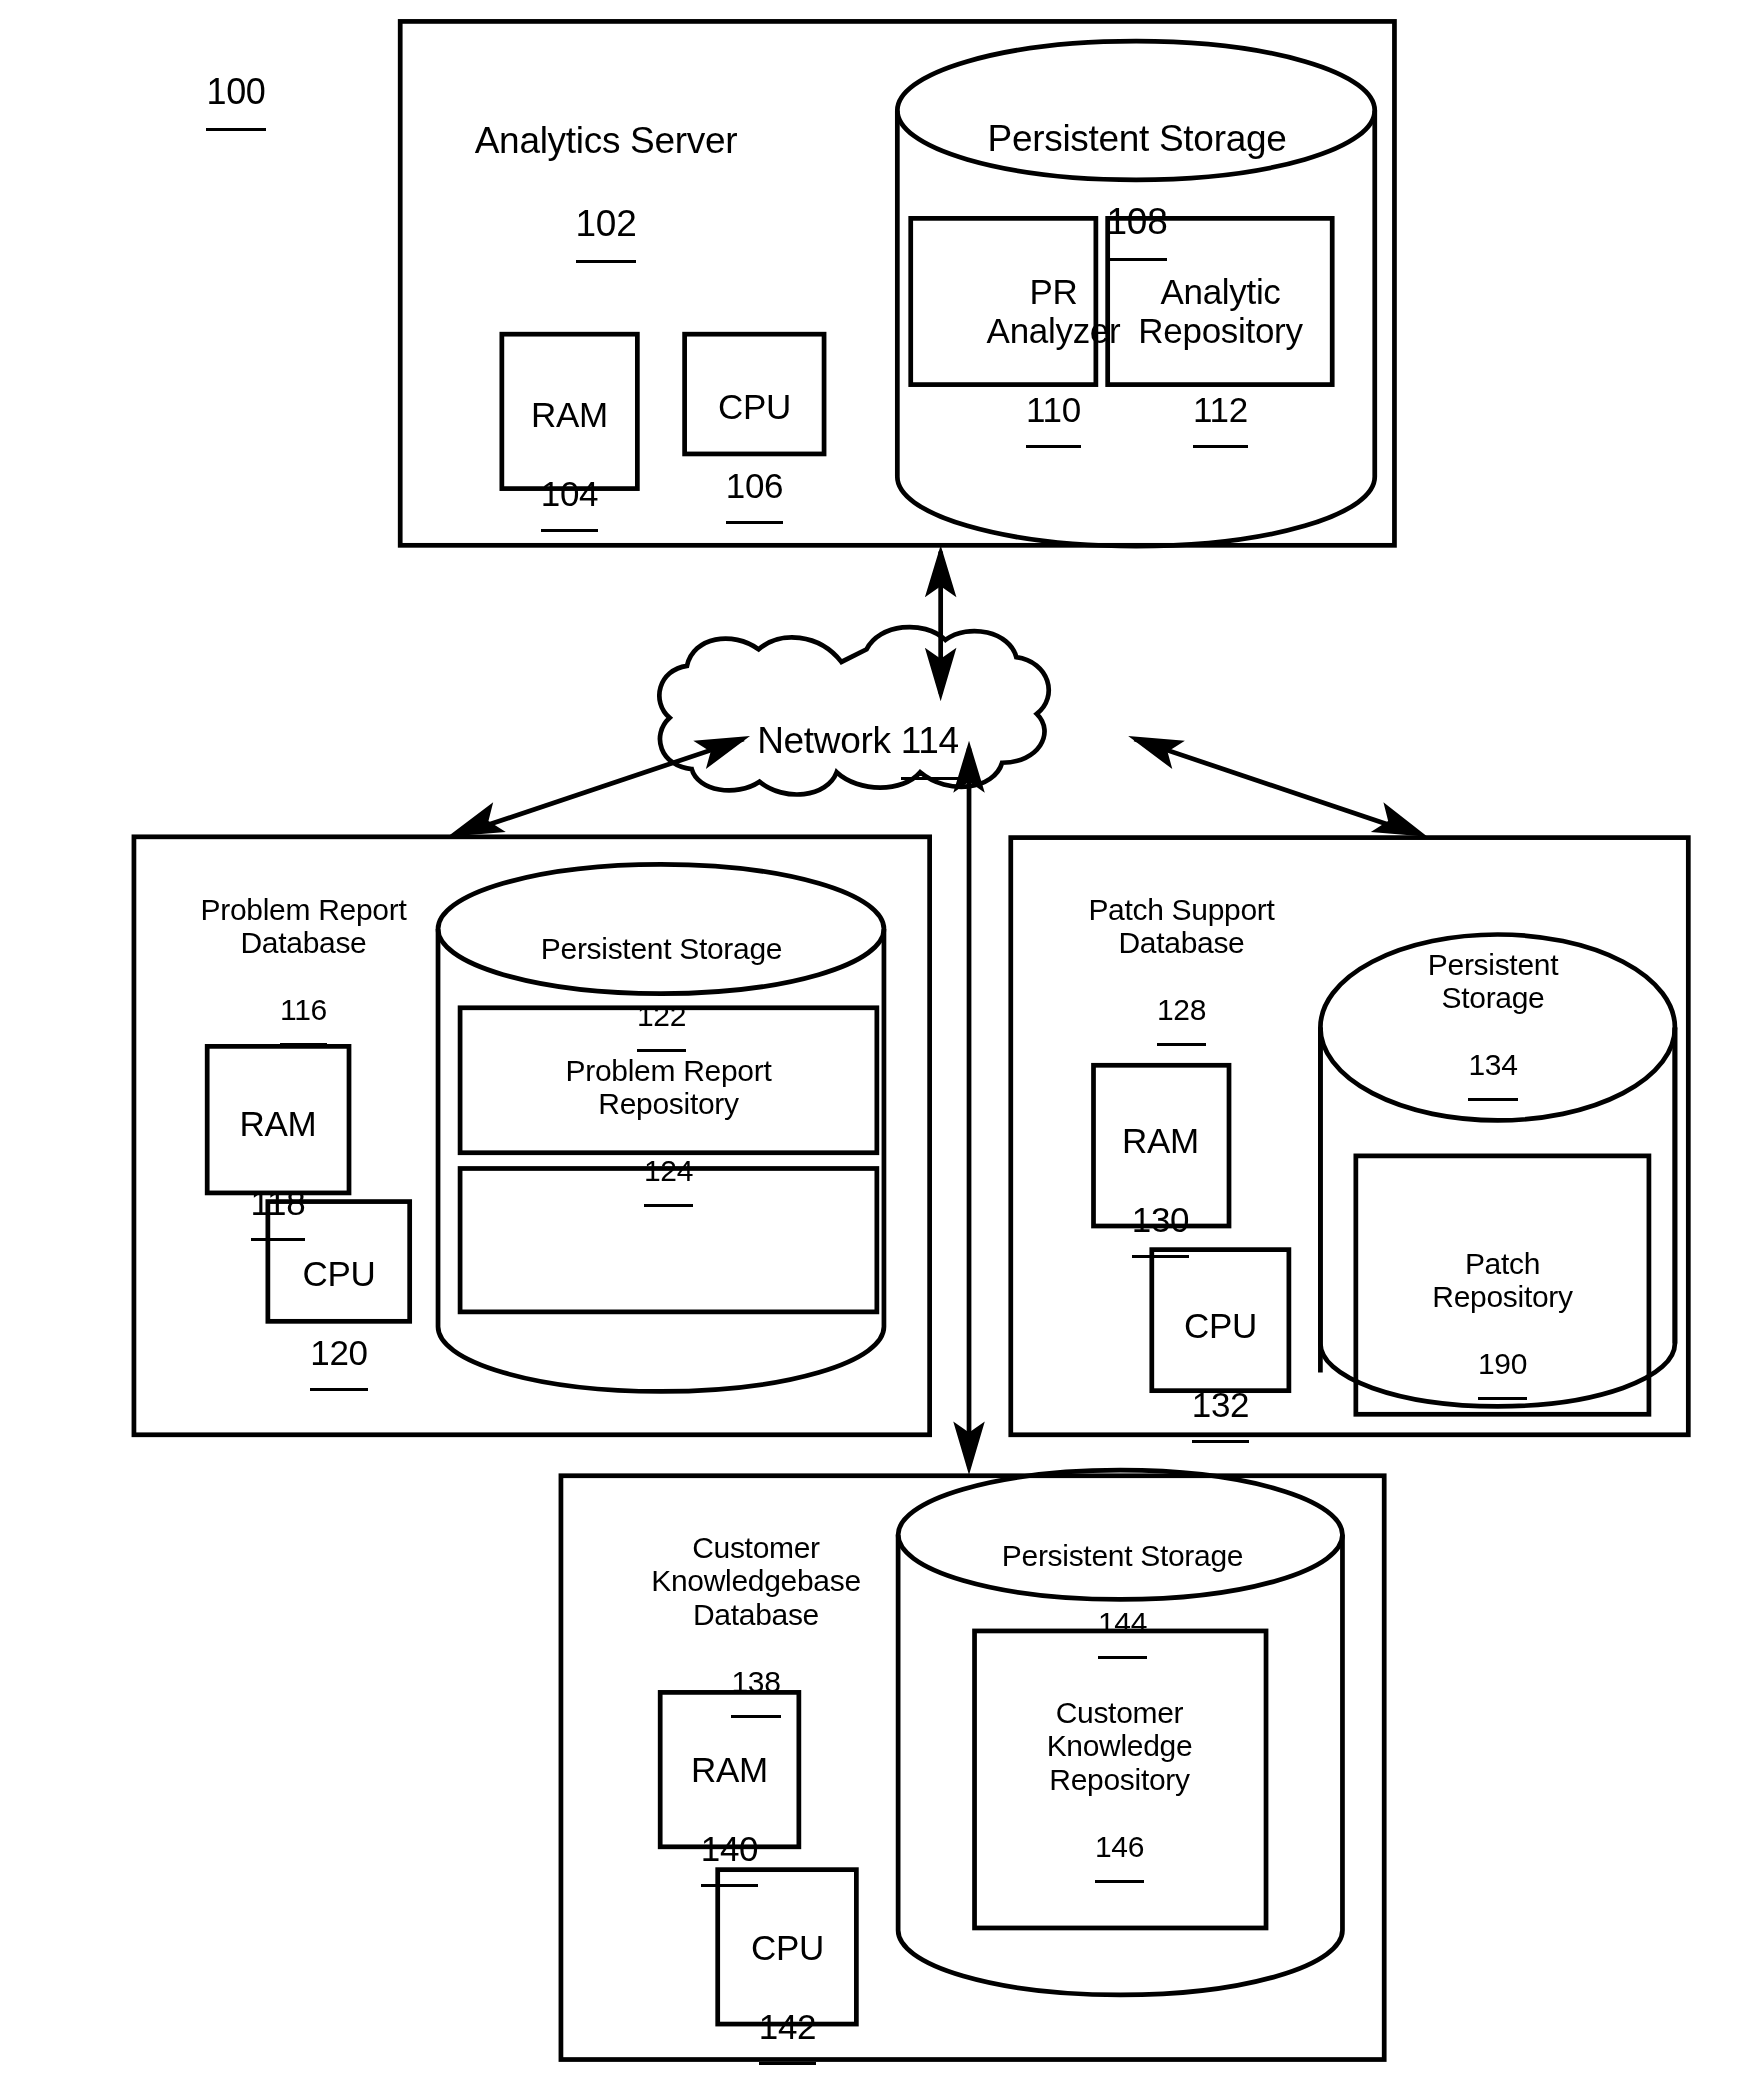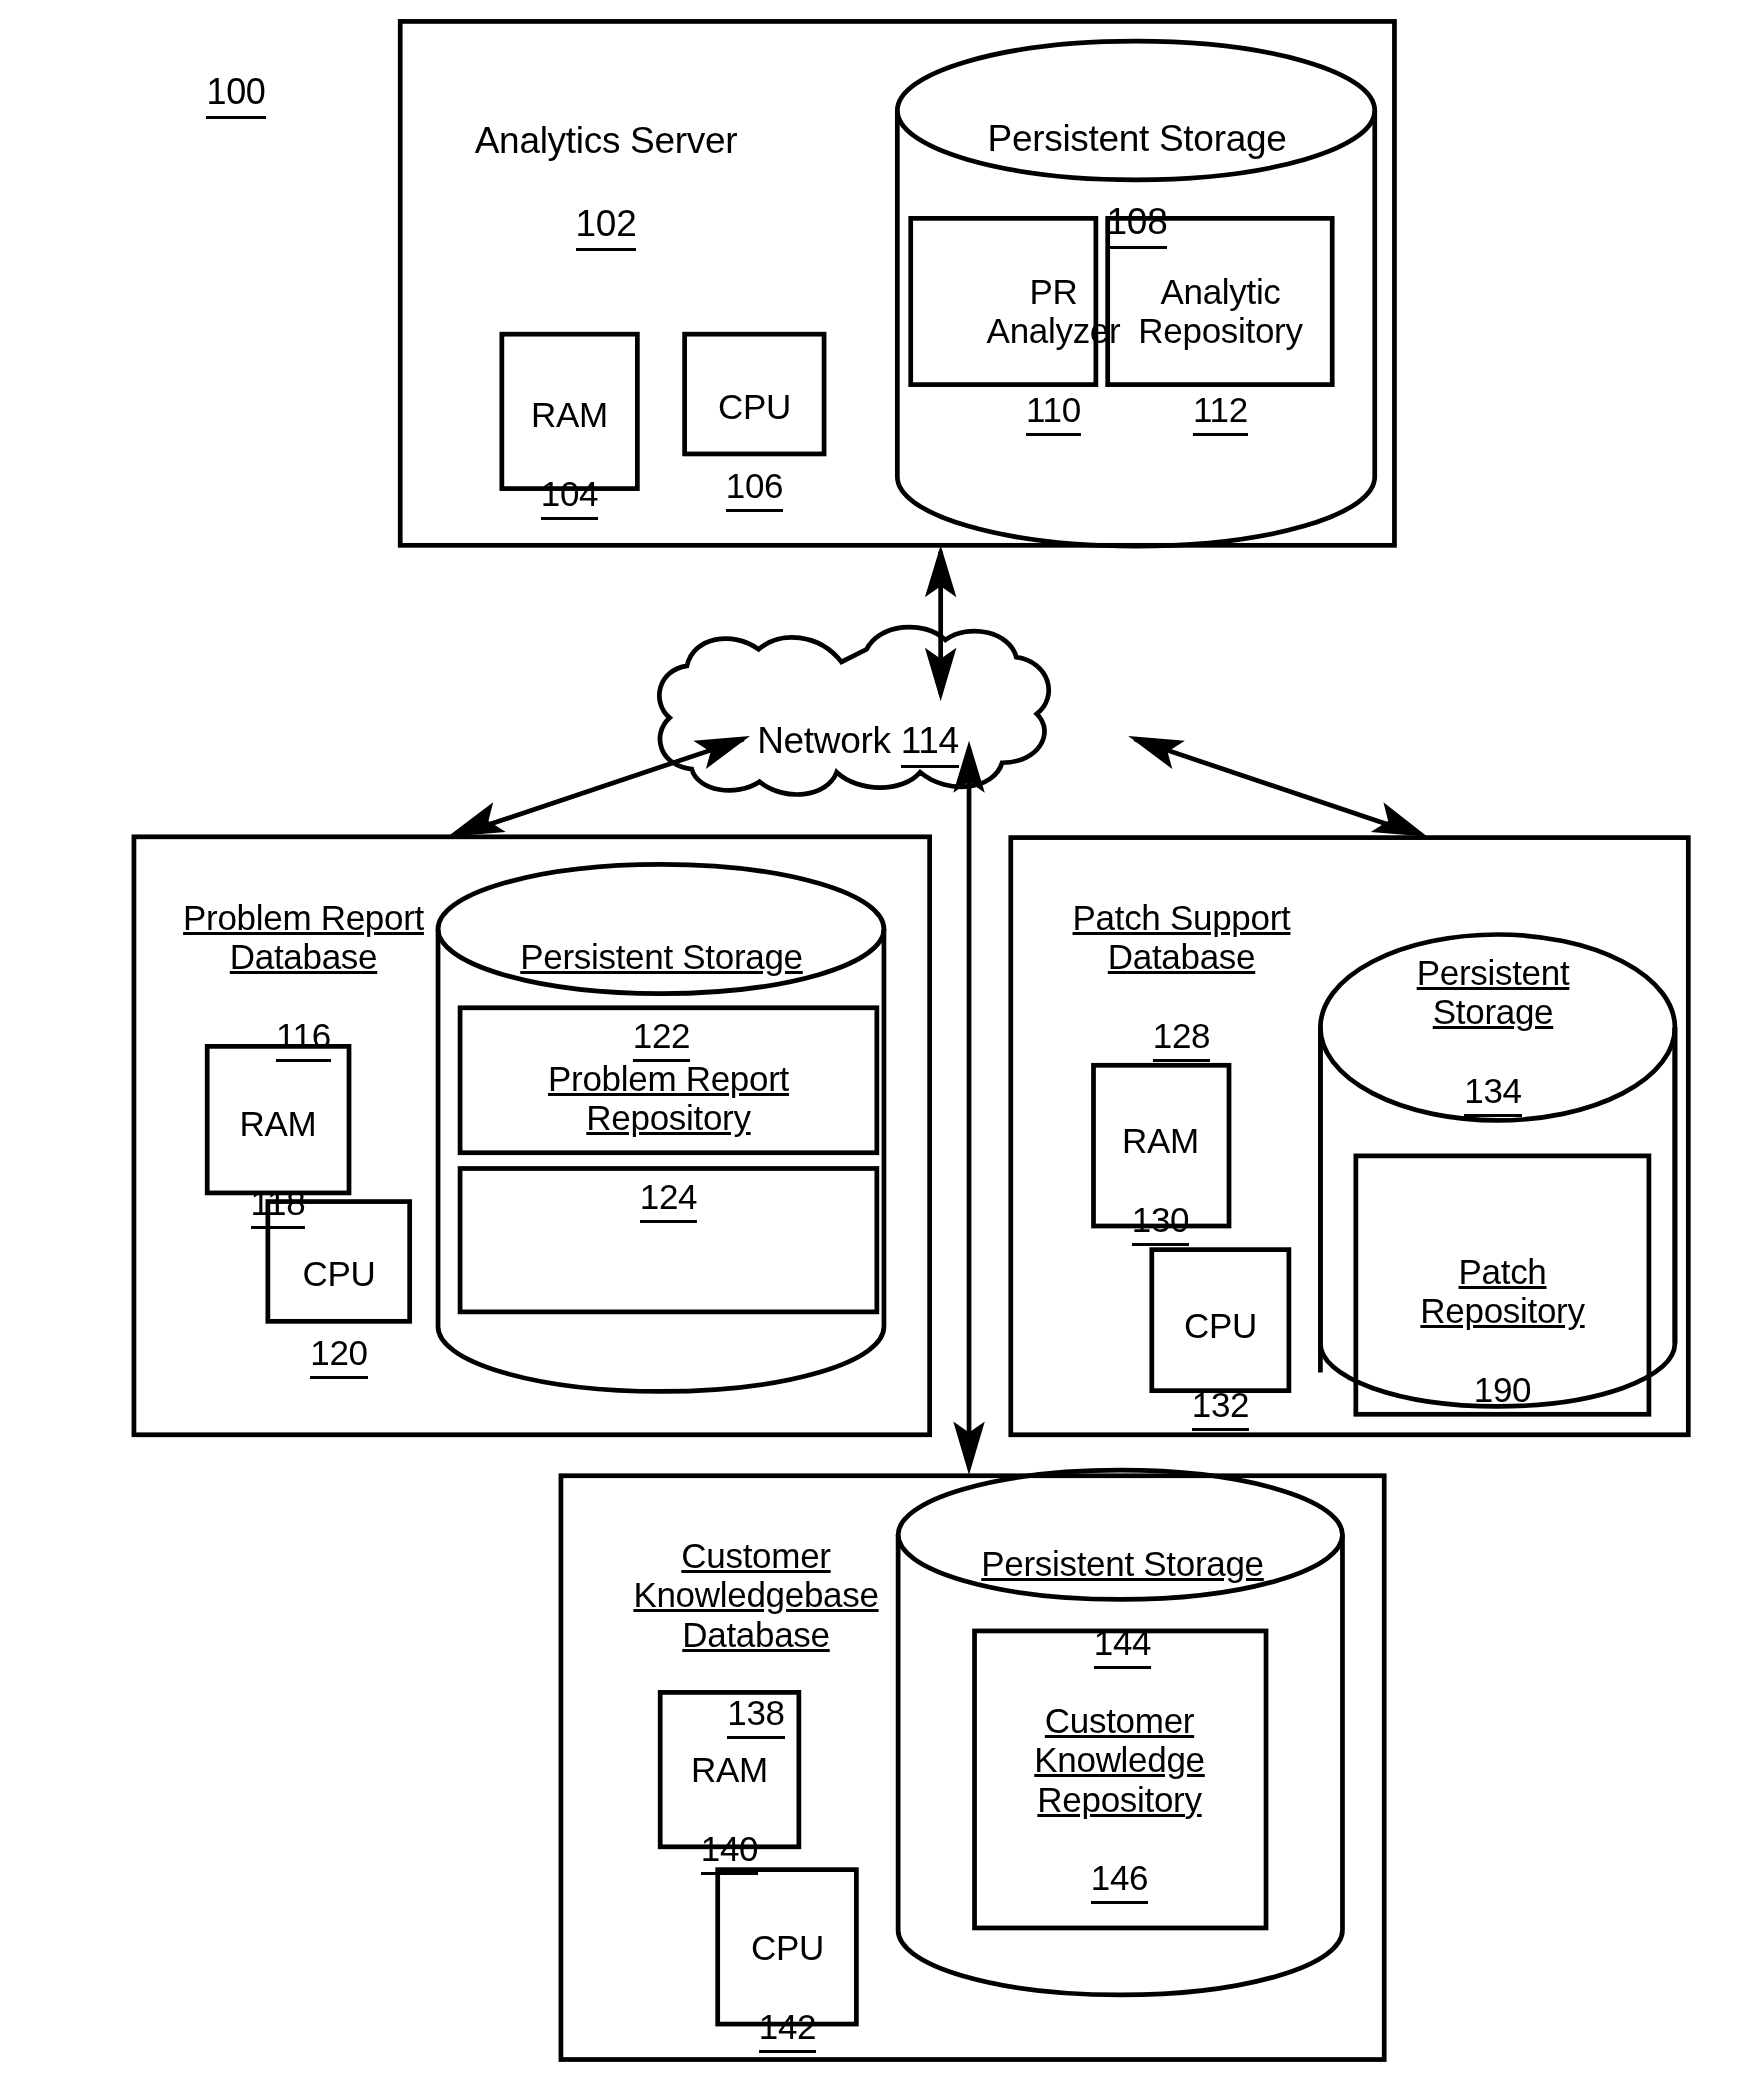--- a/index.html
+++ b/index.html
@@ -28,26 +28,26 @@
     position: absolute;
     text-align: center;
     line-height: 1.12;
     color: #000;
     white-space: pre-line;
     letter-spacing: -0.3px;
   }
   .num {
     display: inline-block;
     border-bottom: 3.2px solid #000;
-    padding-bottom: 6px;
+    padding-bottom: 18px;
     line-height: 1.0;
   }
   .fig-num { font-size: 36px; }
   .big { font-size: 37px; }
-  .mid { font-size: 35px; text-decoration: underline; }
+  .mid { font-size: 30px; }
   .sm  { font-size: 35px; }
 </style>
 </head>
 <body>
 
 <div id="page">
 
   <svg class="layer" viewBox="0 0 2234 2636">
     <g fill="none" stroke="#000" stroke-width="6">
 

